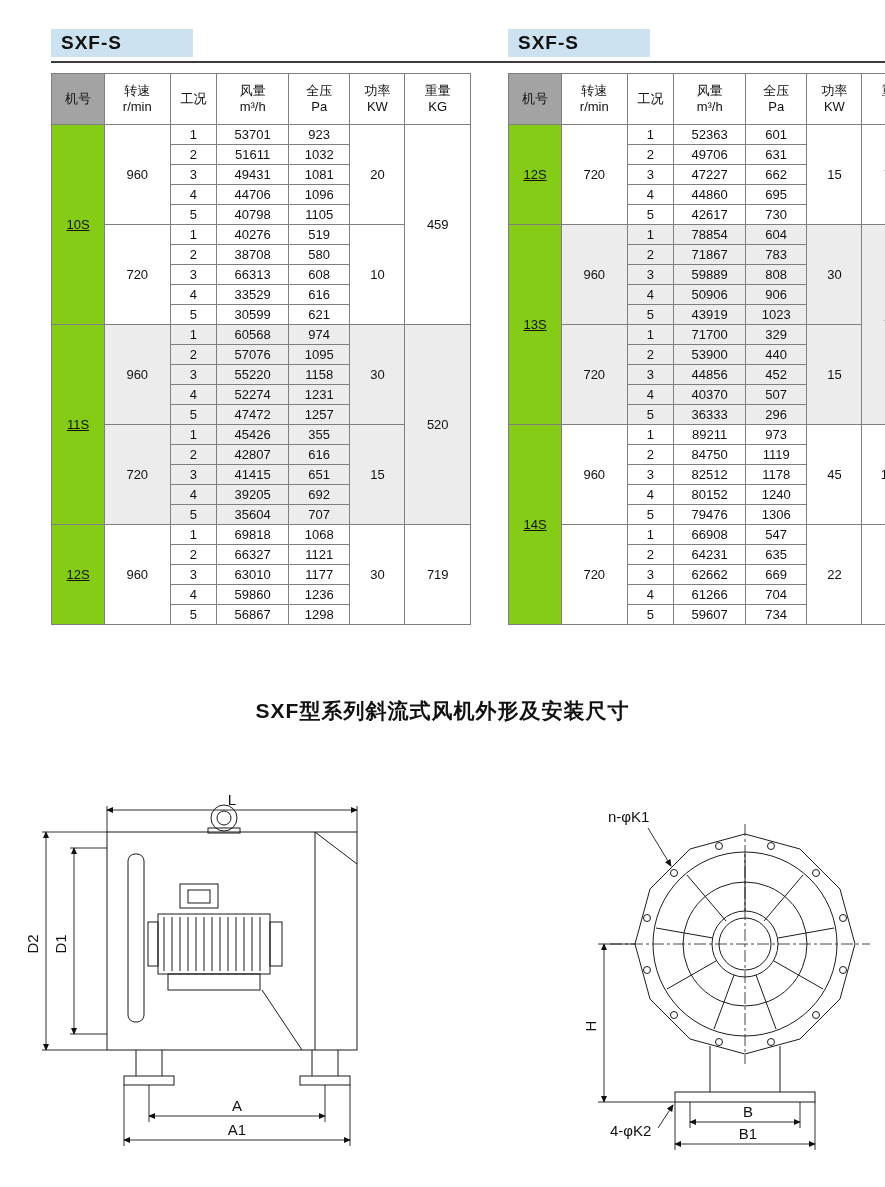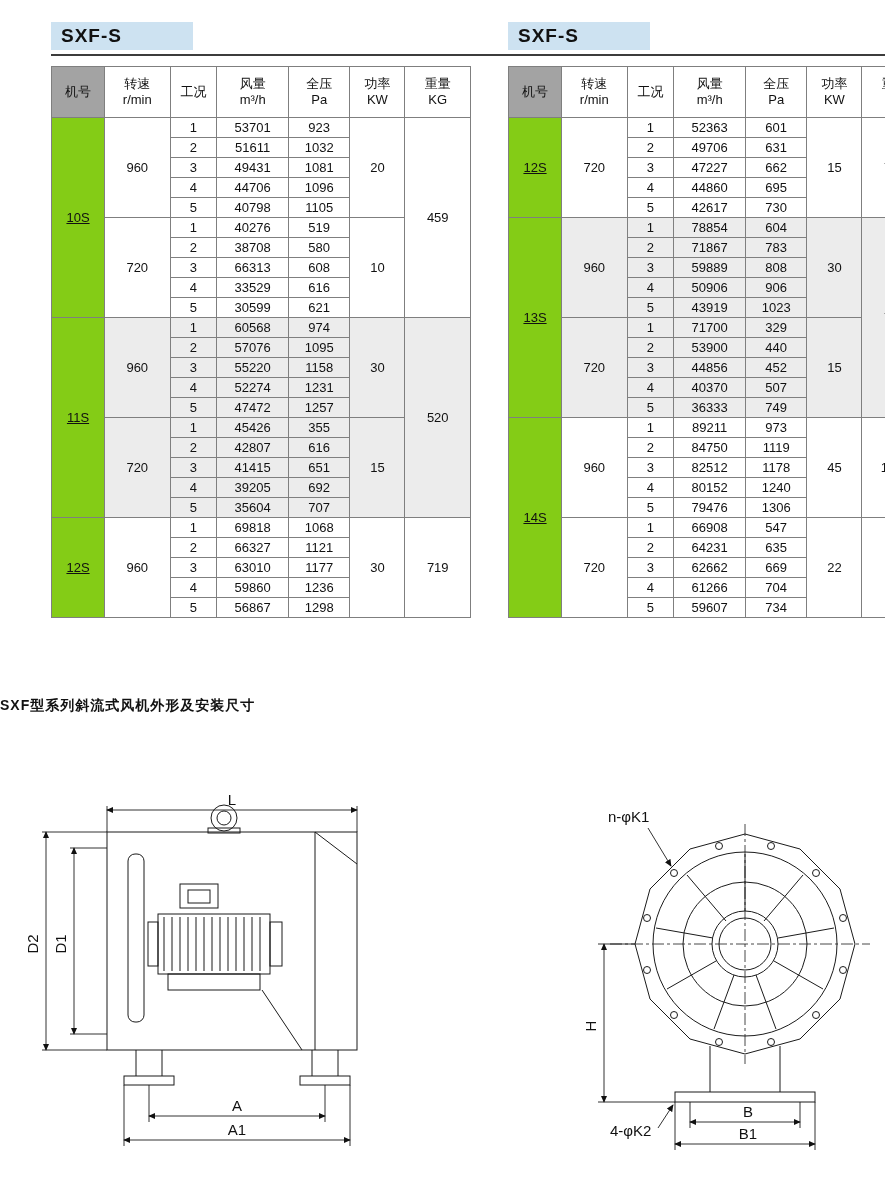--- a/index.html
+++ b/index.html
@@ -1,21 +1,21 @@
 <!DOCTYPE html>
 <html><head>
 <meta charset="utf-8">
 <style>
   html,body{margin:0;padding:0;}
   body{
     width:885px;height:1187px;position:relative;background:#ffffff;
     font-family:"Liberation Sans","DejaVu Sans",sans-serif;color:#111;
     overflow:hidden;
   }
-  .tbl-wrap{position:absolute;top:22px;width:500px;padding-left:43px;}
+  .tbl-wrap{position:absolute;top:29px;width:500px;padding-left:43px;}
   #wrapL{left:8px;}
   #wrapR{left:465px;}
   .tbl-title{height:30px;}
   .title-hl{
     display:inline-block;background:#cde2f1;font-size:19px;font-weight:bold;
     padding:3px 14px 3px 10px;min-width:118px;letter-spacing:1px;
   }
   .tbl-rule{height:2px;background:#3c3c3c;margin:2px 0 10px 0;}
   table.spec{
     border-collapse:collapse;table-layout:fixed;width:420px;
@@ -27,22 +27,22 @@
   }
   table.spec th{
     height:50px;font-weight:normal;white-space:pre-line;font-size:13px;line-height:16px;
   }
   table.spec td{height:19px;line-height:19px;}
   .c0{width:50px}.c1{width:62px}.c2{width:44px}.c3{width:68px}.c4{width:58px}.c5{width:52px}.c6{width:62px}
   table.spec th:first-child{background:#a3a3a3;}
   tr.shade td{background:#ececec;}
   table.spec td.model{background:#84cc16;text-decoration:underline;}
   .section-title{
-    position:absolute;top:697px;left:0;right:0;text-align:left;
-    font-size:14px;font-weight:bold;letter-spacing:1px;
+    position:absolute;top:697px;left:0;right:0;text-align:center;
+    font-size:21px;font-weight:bold;letter-spacing:1px;
   }
   .drawing{position:absolute;}
   #sideView{left:12px;top:792px;}
   #frontView{left:550px;top:802px;}
   svg text{font-family:"Liberation Sans","DejaVu Sans",sans-serif;font-size:15px;fill:#111;}
 </style>
 </head>
 <body>
 
 <div class="tbl-wrap" id="wrapL">
@@ -312,21 +312,21 @@
           <td>452</td>
         </tr>
         <tr class="shade">
           <td>4</td>
           <td>40370</td>
           <td>507</td>
         </tr>
         <tr class="shade">
           <td>5</td>
           <td>36333</td>
-          <td>749</td>
+          <td>296</td>
         </tr>
         <tr>
           <td rowspan="10" class="model">14S</td>
           <td rowspan="5">960</td>
           <td>1</td>
           <td>89211</td>
           <td>973</td>
           <td rowspan="5">45</td>
           <td rowspan="5">1109</td>
         </tr>

